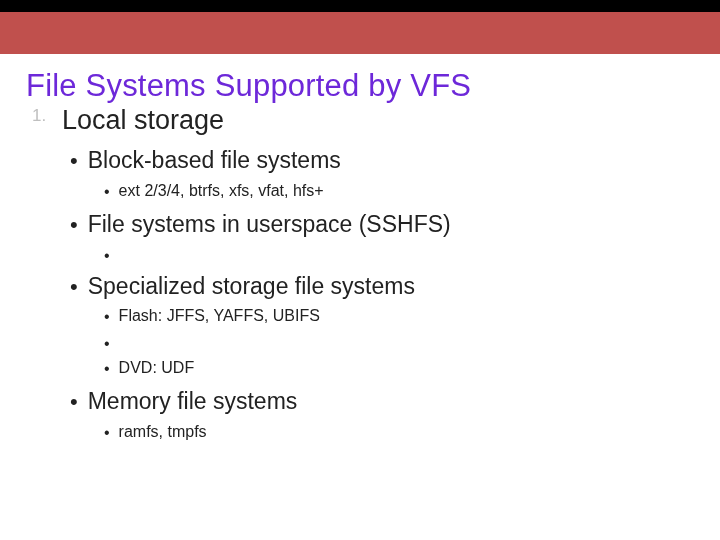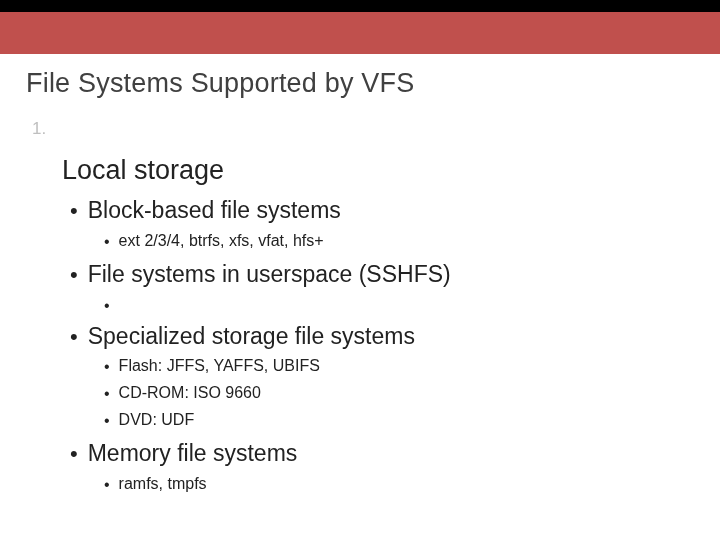--- a/index.html
+++ b/index.html
@@ -1,23 +1,23 @@
 <!DOCTYPE html>
 <html><head>
 <meta charset="utf-8">
 <style>
   * { margin: 0; padding: 0; box-sizing: border-box; }
   html, body { width: 720px; height: 540px; font-family: Arial, Helvetica, sans-serif; background: #fff; color: #222; }
   .top-band { height: 54px; background: #c0504d; }
   .top-band .inner { height: 12px; background: #000; }
   .slide { padding: 14px 26px 0 26px; }
-  .title { font-size: 27px; font-weight: 400; color: #404040; margin-bottom: 18px; letter-spacing: 0.2px; }
+  .title { font-size: 31px; font-weight: 400; color: #6d28d9; letter-spacing: 0.2px; }
   .lvl1 { display: flex; gap: 8px; margin-left: 6px; margin-bottom: 10px; }
   .lvl1 .num { font-size: 17px; color: #bfbfbf; min-width: 22px; line-height: 1.4; }
-  .lvl1 .txt { font-size: 27px; line-height: 1.2; margin-top: 37px; }
+  .lvl1 .txt { font-size: 27px; line-height: 1.2; }
   .lvl2 { display: flex; gap: 10px; margin-left: 44px; margin-top: 8px; }
   .lvl2 .b { font-size: 22px; color: #222; line-height: 1; margin-top: 4px; }
   .lvl2 .txt { font-size: 23px; line-height: 1.25; }
   .lvl3 { display: flex; gap: 9px; margin-left: 78px; margin-top: 6px; margin-bottom: 4px; }
   .lvl3 .b { font-size: 16px; color: #222; line-height: 1; margin-top: 3px; }
   .lvl3 .txt { font-size: 16px; line-height: 1.3; }
 </style>
 </head>
 <body>
 
@@ -54,21 +54,20 @@
   <div class="lvl2">
     <span class="b">•</span>
     <span class="txt">Specialized storage file systems</span>
   </div>
   <div class="lvl3">
     <span class="b">•</span>
     <span class="txt">Flash: JFFS, YAFFS, UBIFS</span>
   </div>
   <div class="lvl3">
     <span class="b">•</span>
-    <span class="txt">CD-ROM: ISO 9660</span>
   </div>
   <div class="lvl3">
     <span class="b">•</span>
     <span class="txt">DVD: UDF</span>
   </div>
 
   <div class="lvl2">
     <span class="b">•</span>
     <span class="txt">Memory file systems</span>
   </div>

